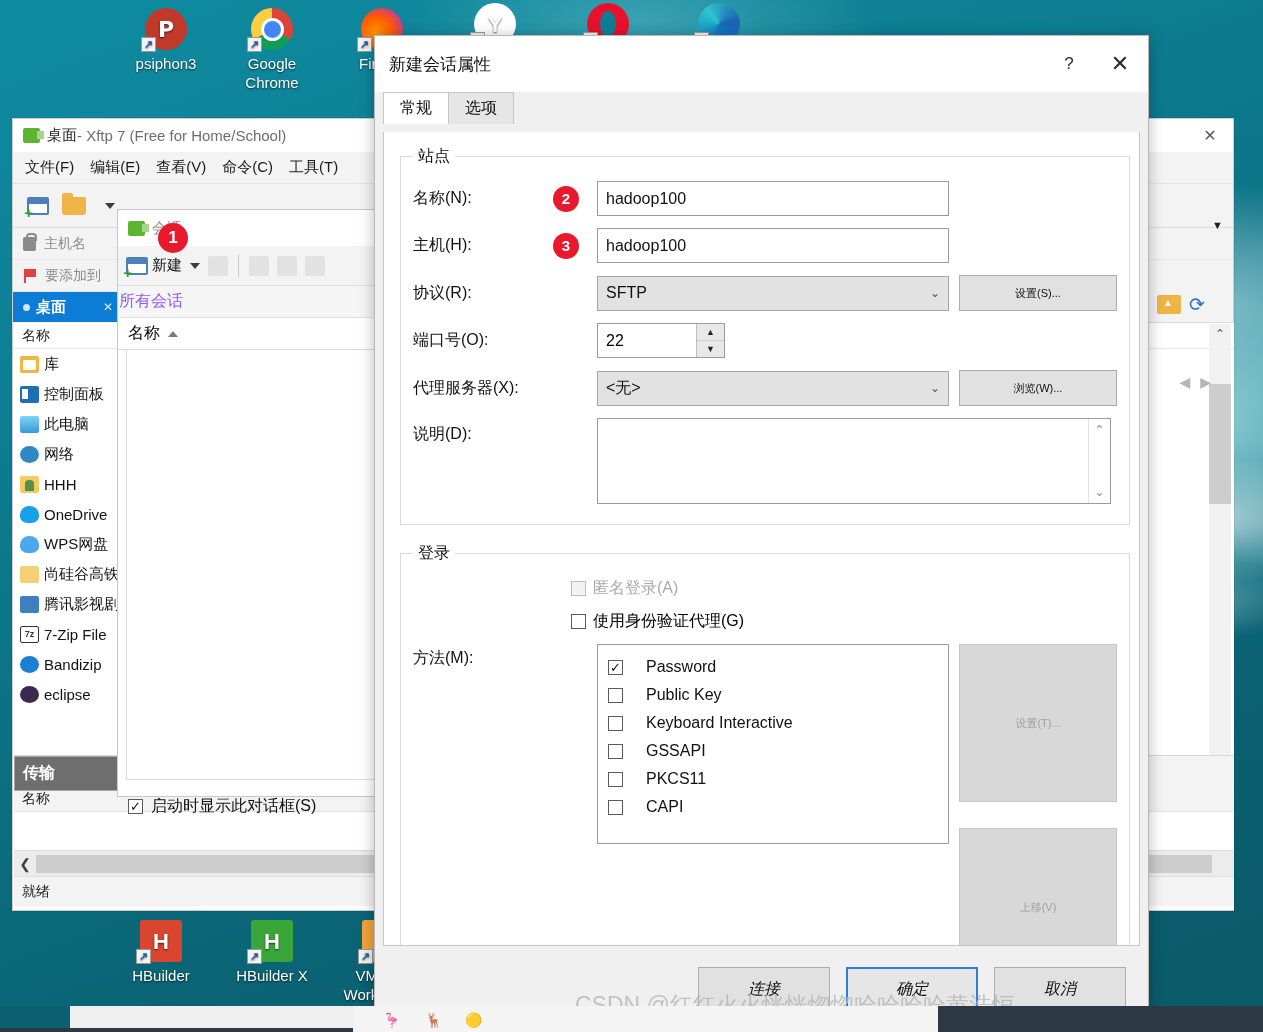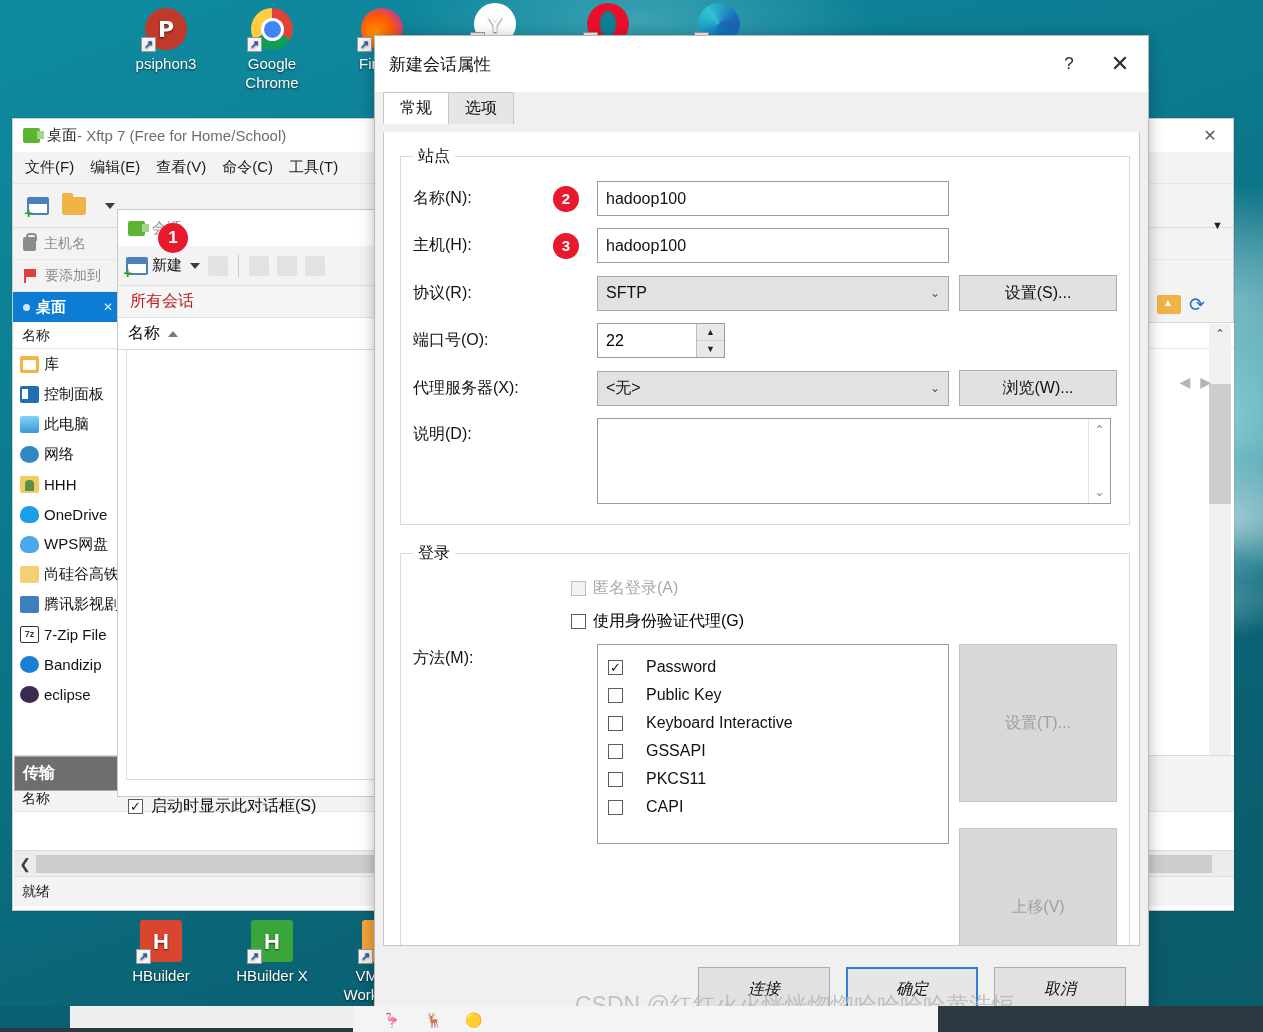--- a/index.html
+++ b/index.html
@@ -173,21 +173,21 @@
     position:absolute;left:117px;top:209px;width:273px;height:588px;
     background:#ffffff;border:1px solid #c9c9c9;
   }
   .sp-title{height:36px;display:flex;align-items:center;gap:7px;padding-left:10px;color:#8e8e8e;font-size:15px;}
   .sp-ic{width:17px;height:15px;background:#5cb531;border-radius:2px;position:relative;}
   .sp-ic::after{content:"";position:absolute;right:-4px;top:3px;width:7px;height:8px;background:#a6d48a;}
   .sp-toolbar{height:40px;background:#f3f3f3;display:flex;align-items:center;gap:8px;padding-left:8px;border-bottom:1px solid #dfdfdf;}
   .sp-new{display:flex;align-items:center;gap:4px;font-size:15px;color:#111;}
   .sp-sep{width:1px;height:22px;background:#c9c9c9;margin:0 2px;}
   .sp-dim{width:20px;height:20px;background:#dadada;border-radius:2px;opacity:.7;}
-  .sp-path{height:32px;background:#f5f5f5;border-bottom:1px solid #e0e0e0;display:flex;align-items:center;padding-left:12px;font-size:16px;color:#b91c1c;}
+  .sp-path{height:32px;background:#f5f5f5;border-bottom:1px solid #e0e0e0;display:flex;align-items:center;padding-left:1px;font-size:16px;color:#8b5cf6;}
   .sp-listhead{height:32px;border-bottom:1px solid #dcdcdc;display:flex;align-items:center;padding-left:10px;gap:8px;font-size:16px;}
   .sort-up{width:0;height:0;border-left:5px solid transparent;border-right:5px solid transparent;border-bottom:6px solid #7a7a7a;}
   .sp-listbody{background:#fff;height:430px;border:1px solid #dcdcdc;border-top:0;margin:0 8px;}
   .sp-footer{height:52px;display:flex;align-items:center;gap:8px;padding-left:10px;font-size:16px;color:#111;}
 
   
   .cb{width:15px;height:15px;border:1px solid #5c5c5c;background:#fff;display:inline-flex;align-items:center;justify-content:center;flex:0 0 15px;}
   .cb.checked::after{content:"✓";font-size:13px;color:#111;line-height:1;}
   .cb.dis{border-color:#bdbdbd;background:#f2f2f2;}
 
@@ -220,21 +220,21 @@
     display:flex;align-items:center;justify-content:center;font-size:15px;font-weight:bold;
     flex:0 0 26px;margin-right:18px;}
   .badge-sp{width:26px;flex:0 0 26px;margin-right:18px;}
 
   .txt{height:35px;border:1px solid #9b9b9b;background:#fff;font-size:16px;color:#111;
     padding:0 8px;display:flex;align-items:center;}
   .w350{width:352px;flex:0 0 352px;}
   .sel{height:35px;width:352px;flex:0 0 352px;border:1px solid #a6a6a6;background:#e2e2e2;
     font-size:16px;color:#111;padding:0 8px;display:flex;align-items:center;gap:36px;}
   .sel .chev{margin-left:auto;font-size:12px;color:#555;}
-  .btn{height:36px;border:1px solid #adadad;background:#e1e1e1;font-size:16px;color:#111;
+  .btn{height:36px;border:1px solid #adadad;background:#e1e1e1;font-size:11px;color:#111;
     display:flex;align-items:center;justify-content:center;}
   .btn.dis{color:#a0a0a0;background:#d8d8d8;border-color:#c6c6c6;}
   .w160{width:158px;flex:0 0 158px;}
   .mr{margin-left:10px;}
 
   .spin{display:flex;width:128px;flex:0 0 128px;height:35px;border:1px solid #9b9b9b;background:#fff;}
   .spin .v{flex:1;display:flex;align-items:center;padding-left:8px;font-size:16px;}
   .spin .arrows{width:28px;display:flex;flex-direction:column;border-left:1px solid #bdbdbd;}
   .spin .ar{flex:1;background:#e8e8e8;display:flex;align-items:center;justify-content:center;font-size:9px;color:#222;border-bottom:1px solid #cfcfcf;}
 

